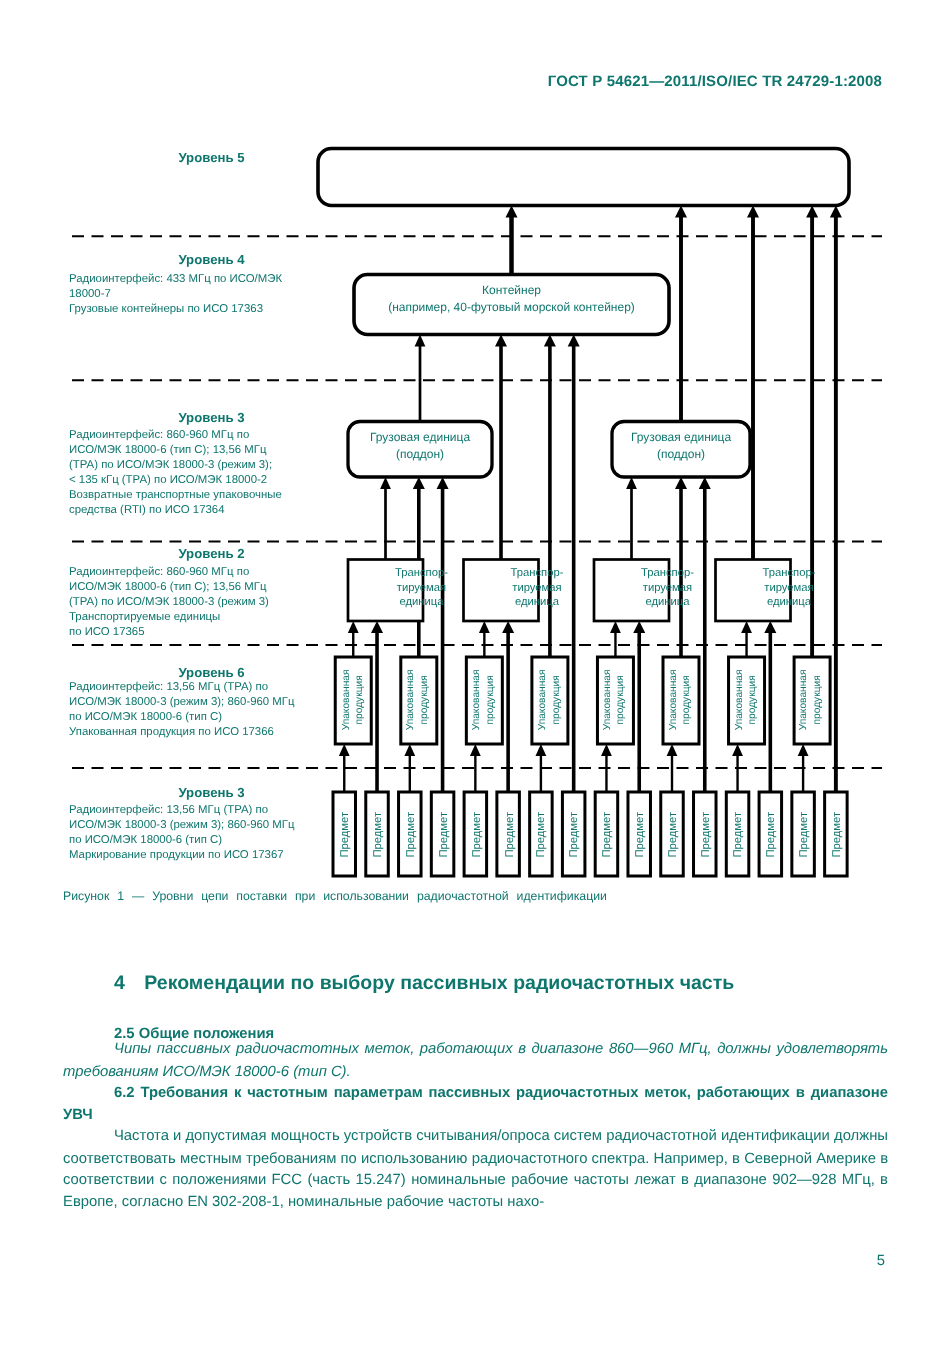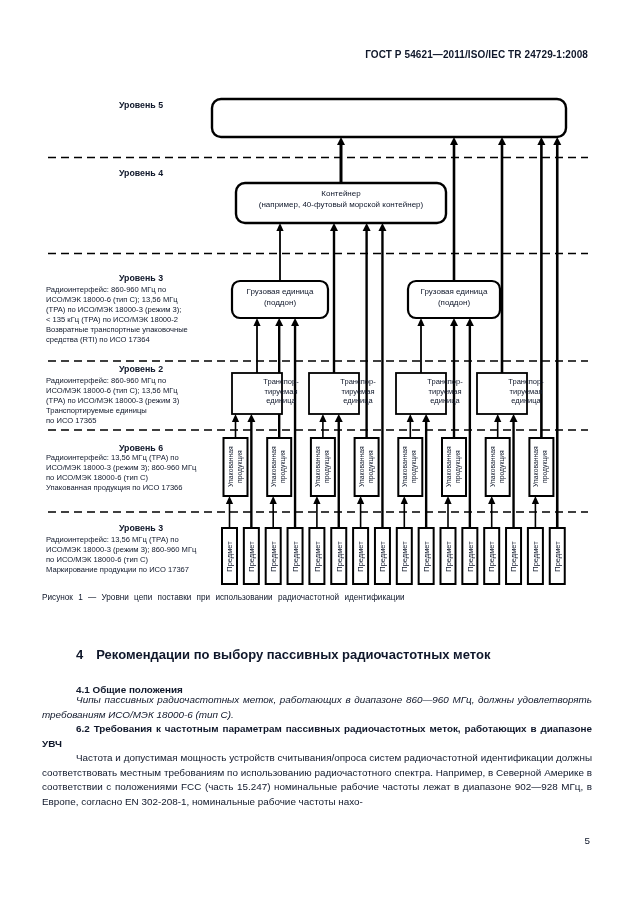--- a/index.html
+++ b/index.html
@@ -1,17 +1,17 @@
 <!DOCTYPE html>
 <html><head>
 <meta charset="utf-8">
 <style>
   html,body{margin:0;padding:0;background:#fff;}
   #page{position:relative;width:630px;height:913px;background:#fff;overflow:hidden;
-        font-family:"Liberation Sans",sans-serif;color:#0f172a;}
+        font-family:"Liberation Sans",sans-serif;color:#0f766e;}
   .abs{position:absolute;}
   .doc-header{top:49px;right:42px;font-size:10px;font-weight:bold;letter-spacing:.1px;}
   
   #figure{position:absolute;left:0;top:0;width:626px;height:590px;margin-top:16px;}
   #fig-svg{position:absolute;left:0;top:0;}
   .lvl-label{left:56px;width:170px;text-align:center;font-size:8.8px;font-weight:bold;}
   .side-text{left:46px;width:192px;font-size:7.6px;line-height:10px;white-space:pre-line;}
   .box-label{text-align:center;white-space:pre-line;font-size:8px;line-height:10.5px;}
   .transp-label{font-size:7.5px;line-height:9.6px;padding-left:24px;}
   .rot-box{display:flex;align-items:center;justify-content:center;}
@@ -140,20 +140,23 @@
         <rect x="549.75" y="512" width="15" height="56" rx="0" ry="0" fill="#fff" stroke="#000" stroke-width="2"></rect>
       </svg>
 
     <div class="abs lvl-label" style="top:84px">Уровень 5</div>
     <div class="abs lvl-label" style="top:152px">Уровень 4</div>
     <div class="abs lvl-label" style="top:257px">Уровень 3</div>
     <div class="abs lvl-label" style="top:348px">Уровень 2</div>
     <div class="abs lvl-label" style="top:427px">Уровень 6</div>
     <div class="abs lvl-label" style="top:507px">Уровень 3</div>
 
+    <div class="abs side-text" style="top:165px">Радиоинтерфейс: 433 МГц по ИСО/МЭК
+18000-7
+Грузовые контейнеры по ИСО 17363</div>
     <div class="abs side-text" style="top:269px">Радиоинтерфейс: 860-960 МГц по
 ИСО/МЭК 18000-6 (тип С); 13,56 МГц
 (ТРА) по ИСО/МЭК 18000-3 (режим 3);
 &lt; 135 кГц (ТРА) по ИСО/МЭК 18000-2
 Возвратные транспортные упаковочные
 средства (RTI) по ИСО 17364</div>
     <div class="abs side-text" style="top:360px">Радиоинтерфейс: 860-960 МГц по
 ИСО/МЭК 18000-6 (тип С); 13,56 МГц
 (ТРА) по ИСО/МЭК 18000-3 (режим 3)
 Транспортируемые единицы
@@ -262,21 +265,21 @@
       <div class="abs rot-box" style="left:527.9000000000001px;top:512px;width:15px;height:56px">
         <div class="rot rot-item">Предмет</div>
       </div>
       <div class="abs rot-box" style="left:549.75px;top:512px;width:15px;height:56px">
         <div class="rot rot-item">Предмет</div>
       </div>
     </div>
 
   <div class="abs caption">Рисунок 1 — Уровни цепи поставки при использовании радиочастотной идентификации</div>
 
-  <div class="abs h4"><span class="num">4</span><span>Рекомендации по выбору пассивных радиочастотных меток</span></div>
-
-  <div class="abs h41">4.1 Общие положения</div>
+  <div class="abs h4"><span class="num">4</span><span>Рекомендации по выбору пассивных радиочастотных часть</span></div>
+
+  <div class="abs h41">2.5 Общие положения</div>
   <div class="abs body-text indent p41">Чипы пассивных радиочастотных меток, работающих в диапазоне 860—960 МГц, должны удовлетворять требованиям ИСО/МЭК 18000-6 (тип С).</div>
   <div class="abs body-text indent h42">6.2 Требования к частотным параметрам пассивных радиочастотных меток, работающих в диапазоне УВЧ</div>
   <div class="abs body-text indent p42">Частота и допустимая мощность устройств считывания/опроса систем радиочастотной идентификации должны соответствовать местным требованиям по использованию радиочастотного спектра. Например, в Северной Америке в соответствии с положениями FCC (часть 15.247) номинальные рабочие частоты лежат в диапазоне 902—928 МГц, в Европе, согласно EN 302-208-1, номинальные рабочие частоты нахо-</div>
 
   <div class="abs pagenum">5</div>
 </div>
 
 </body></html>

